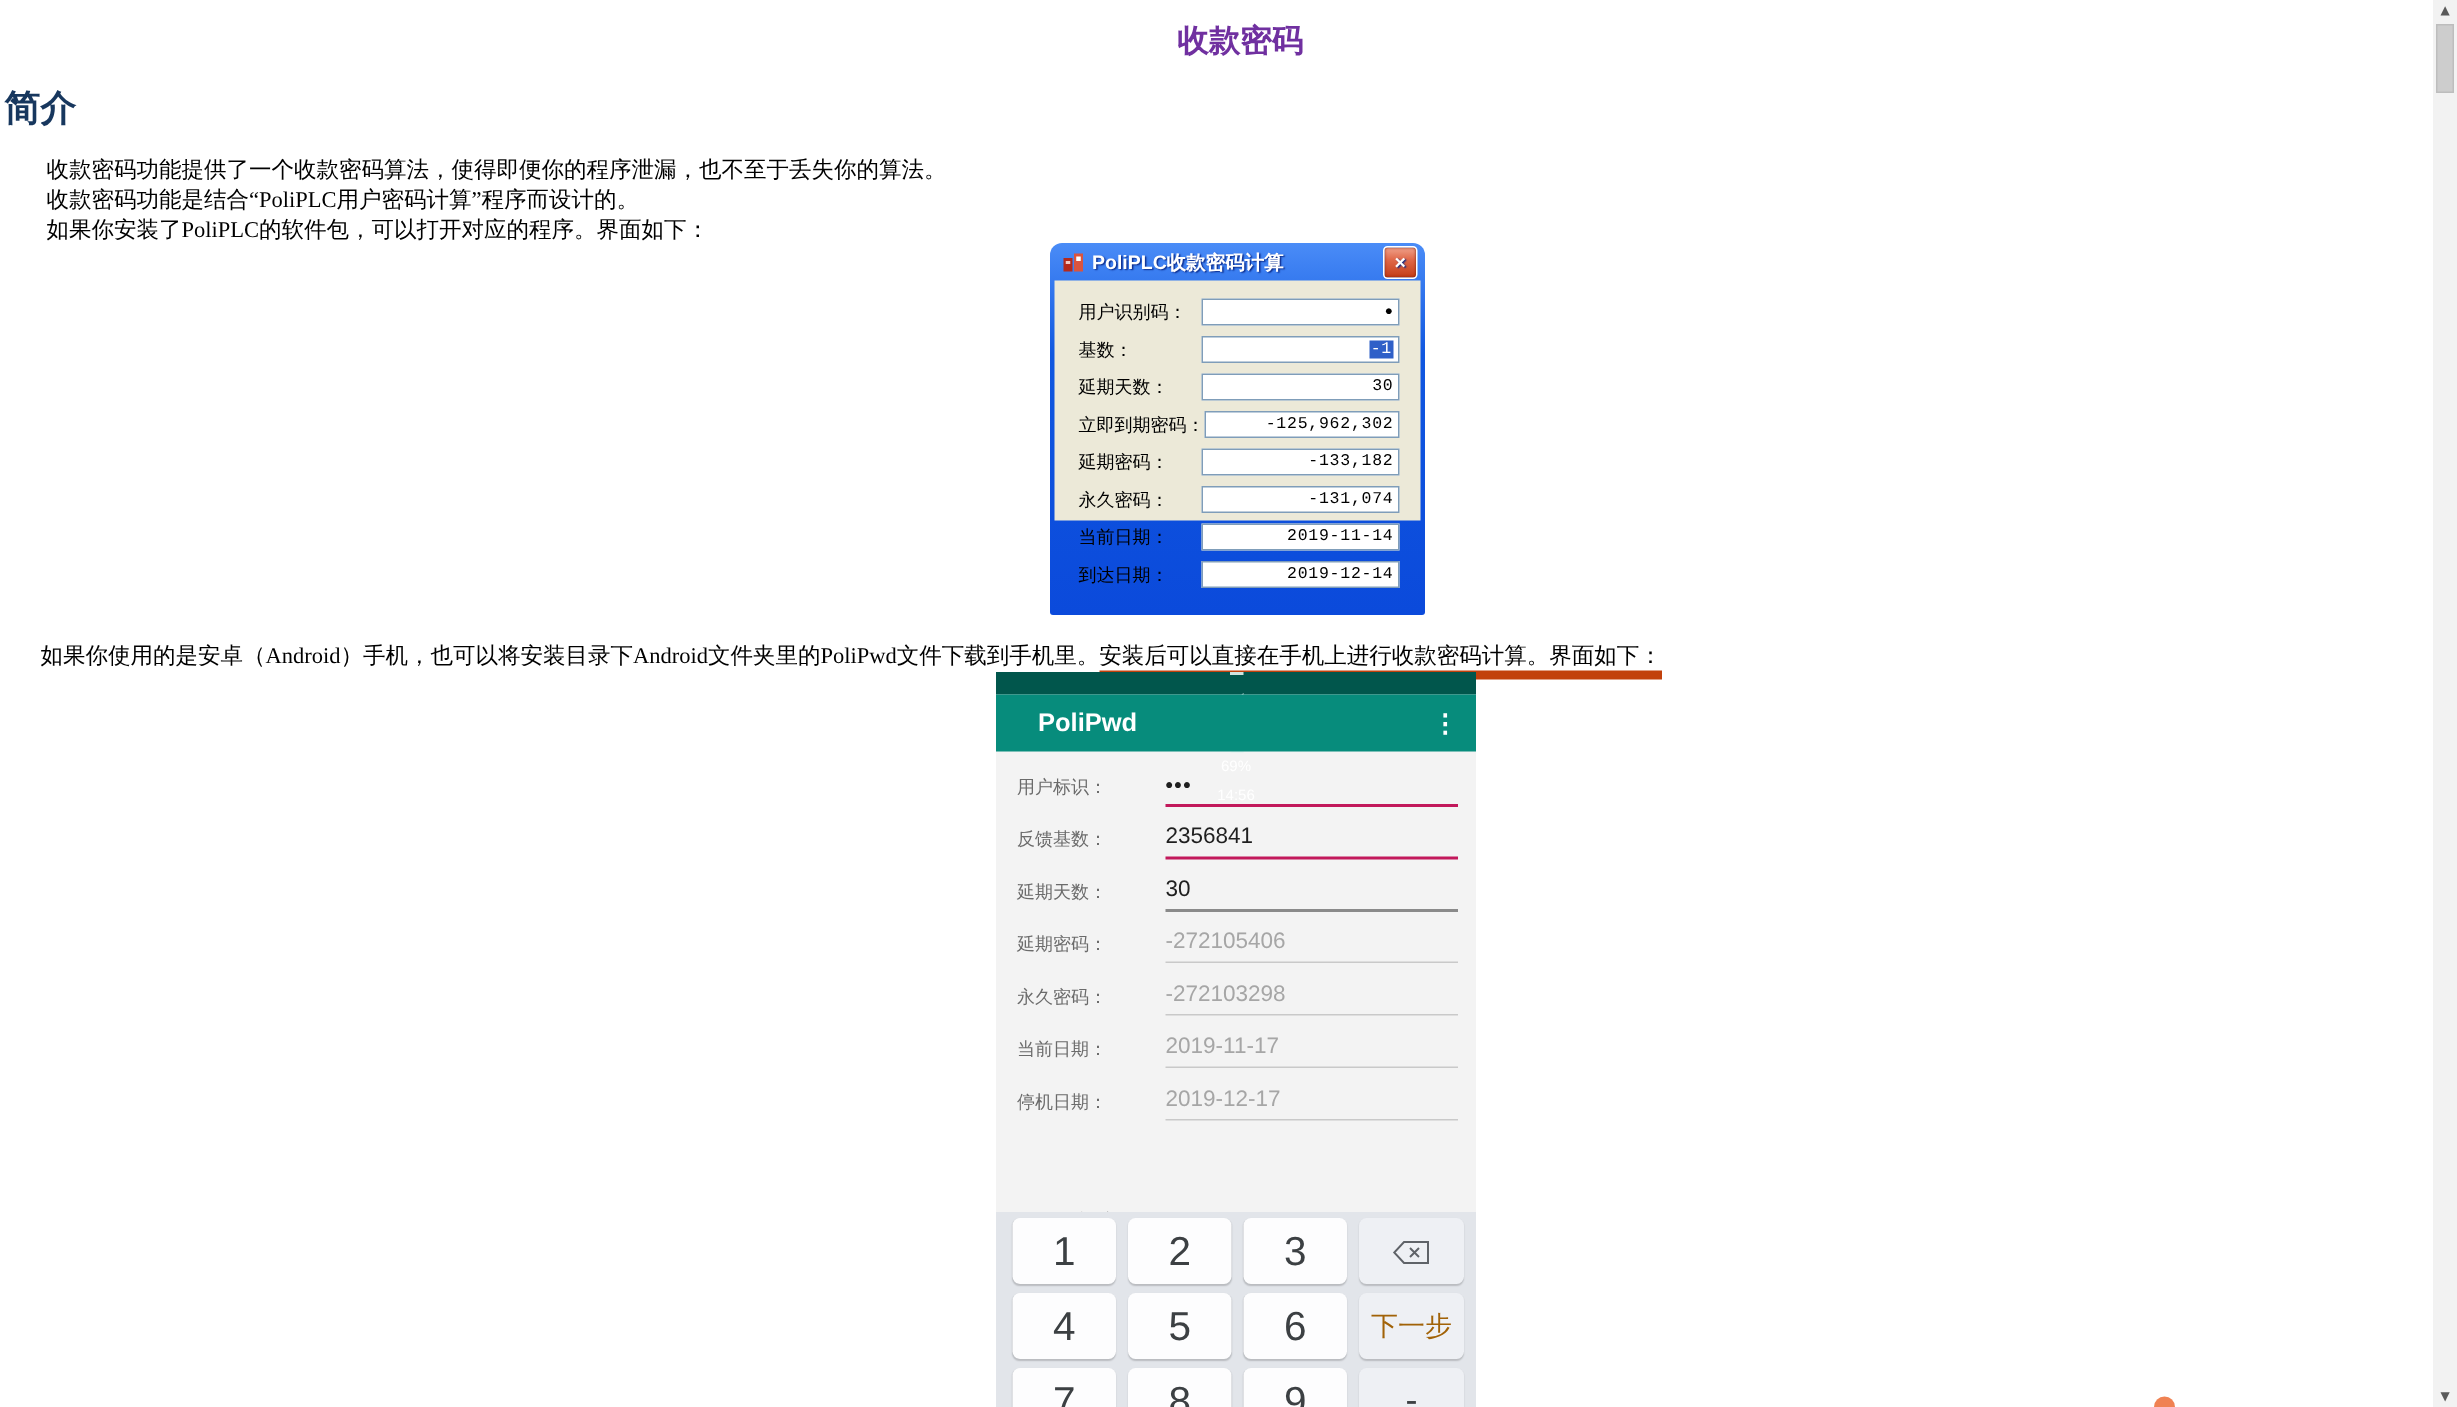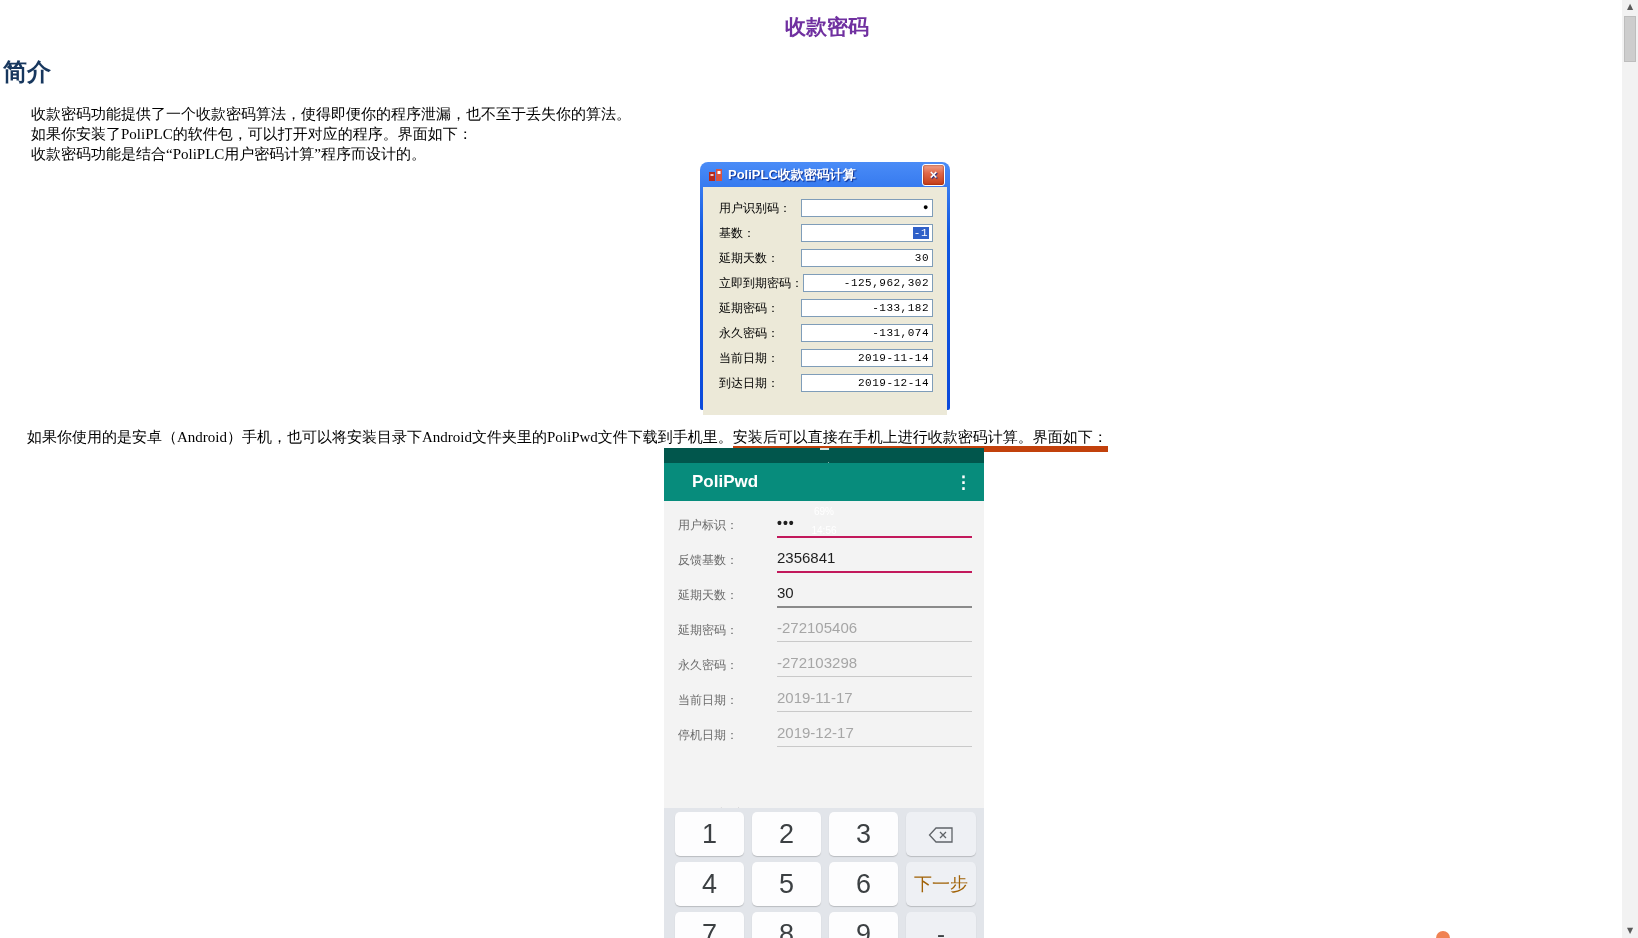--- a/index.html
+++ b/index.html
@@ -20,21 +20,21 @@
               border-radius:8px 8px 2px 2px;padding:0 3px 3px 3px;
               font-family:"Liberation Sans",sans-serif;}
   .win-titlebar{height:25px;display:flex;align-items:center;padding:0 2px 0 5px;
                 color:#fff;font-size:13px;font-weight:bold;text-shadow:1px 1px 1px #0b2a8a;}
   .win-icon{width:15px;height:15px;margin-right:5px;flex:0 0 auto;}
   .win-title{flex:1;white-space:nowrap;overflow:hidden;}
   .win-close{width:21px;height:20px;border:1px solid #fff;border-radius:3px;flex:0 0 auto;
              background:linear-gradient(180deg,#f0a28b 0%,#e0694a 40%,#c33c17 100%);
              box-shadow:inset 0 0 2px #7d1d02;color:#fff;font-size:13px;font-weight:bold;
              display:flex;align-items:center;justify-content:center;line-height:1;}
-  .win-client{background:#ece9d8;height:228px;box-sizing:border-box;padding:12px 14px 16px 16px;}
+  .win-client{background:#ece9d8;height:160px;box-sizing:border-box;padding:12px 14px 16px 16px;}
   .win-row{display:flex;justify-content:space-between;align-items:center;height:18px;
            margin-bottom:7px;font-size:12px;}
   .win-label{white-space:nowrap;}
   .win-field{width:132px;height:18px;box-sizing:border-box;background:#fff;border:1px solid #7f9db9;
              display:flex;align-items:center;justify-content:flex-end;padding-right:3px;
              font-family:"Liberation Mono",monospace;font-size:11px;letter-spacing:0.5px;}
   .win-field .bullet{font-size:9px;}
   .win-field .sel{background:#2f60c8;color:#fff;padding:0 1px;}
 
   
@@ -88,22 +88,22 @@
 </head>
 <body>
 
 <div class="page">
 
   <div class="doc-title">收款密码</div>
   <div class="doc-heading">简介</div>
 
   <div class="intro">
     <div>收款密码功能提供了一个收款密码算法，使得即便你的程序泄漏，也不至于丢失你的算法。</div>
+    <div>收款密码功能是结合“PoliPLC用户密码计算”程序而设计的。</div>
     <div>如果你安装了PoliPLC的软件包，可以打开对应的程序。界面如下：</div>
-    <div>收款密码功能是结合“PoliPLC用户密码计算”程序而设计的。</div>
   </div>
 
   <div class="win-dialog">
     <div class="win-titlebar">
       <span class="win-icon">
         <svg width="15" height="15" viewBox="0 0 15 15">
           <rect x="1" y="5" width="6" height="9" fill="#b5291c"></rect>
           <rect x="8" y="2" width="6" height="12" fill="#d9543f"></rect>
           <rect x="9.5" y="4" width="3" height="3" fill="#fff"></rect>
           <rect x="2.5" y="7" width="3" height="2" fill="#f3c9c2"></rect>

